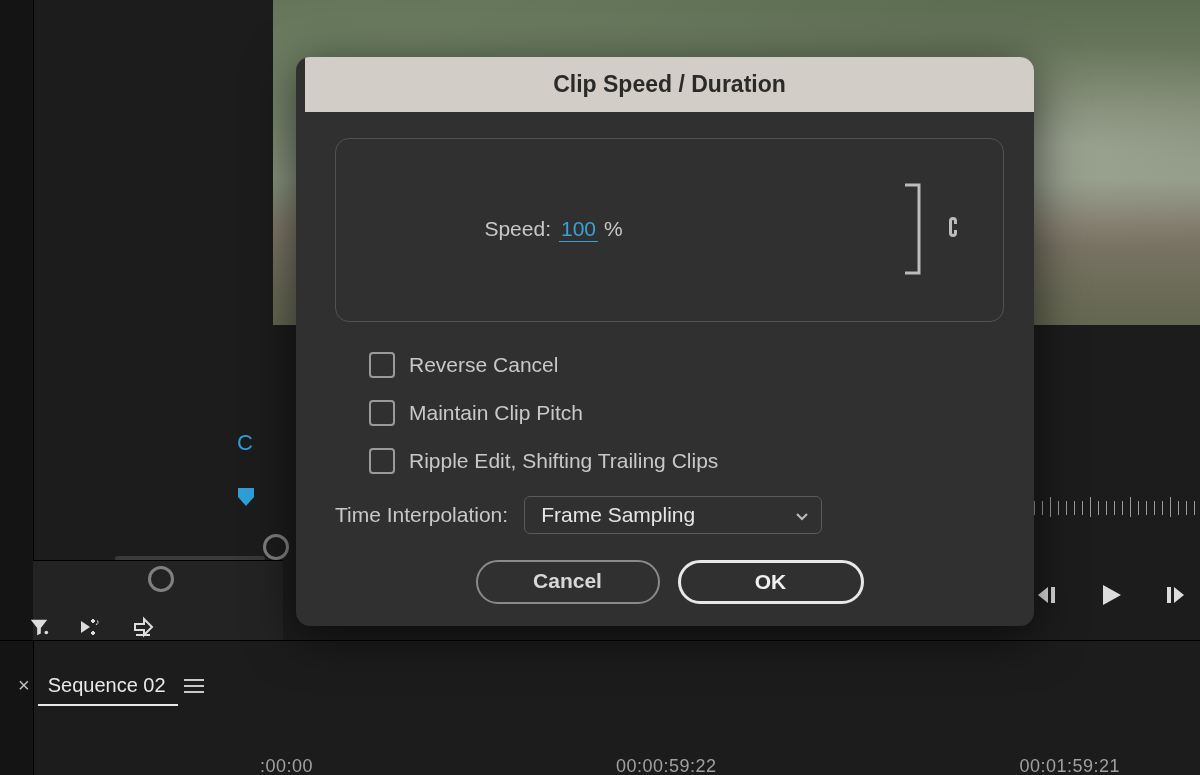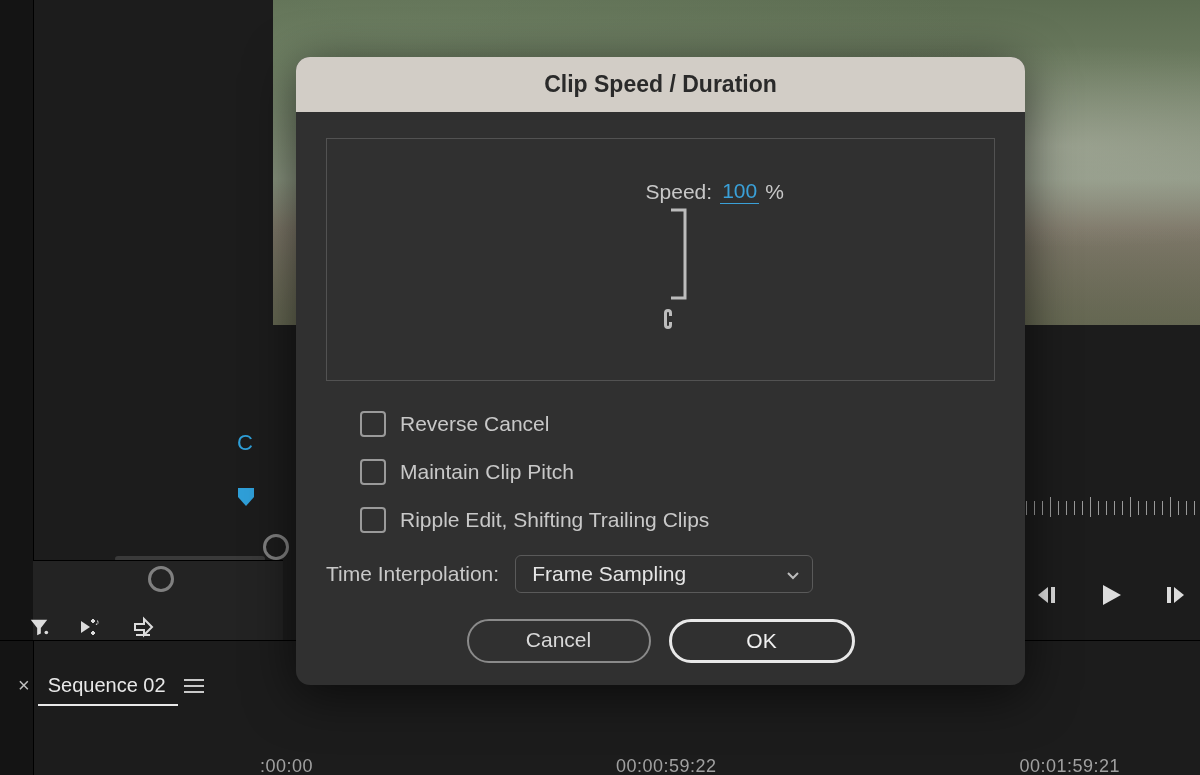--- a/index.html
+++ b/index.html
@@ -203,41 +203,41 @@
   
   .dialog {
     position:absolute;
     left:296px;
     top:57px;
     width:729px;
     background:#303030;
     border-radius:14px;
     box-shadow:0 10px 50px rgba(0,0,0,0.6);
     overflow:hidden;
+    padding-left:9px;
   }
   .dialog-title {
     background:#d2cdc6;
     color:#2a2a2a;
     font-size:23px;
     font-weight:700;
     text-align:center;
     padding:14px 0;
   }
   .dialog-body {
     padding:26px 30px 22px 30px;
   }
 
   .group-box {
     border:1px solid #525252;
-    border-radius:0;
+    border-radius:14px;
     padding:40px 40px 42px 40px;
     position:relative;
     display:flex;
     align-items:center;
-    flex-direction:column;
   }
   .fields {
     flex:1;
   }
   .field-row {
     display:flex;
     align-items:center;
     font-size:21px;
     color:#c8c8c8;
   }
@@ -316,20 +316,21 @@
     right:12px;
     top:50%;
     transform:translateY(-50%);
   }
 
   .dialog-buttons {
     display:flex;
     justify-content:center;
     gap:18px;
     margin-top:26px;
+    font-weight:bold;
   }
   .btn {
     border:2px solid #8a8a8a;
     color:#d8d8d8;
     font-size:21px;
     padding:7px 0;
     width:180px;
     text-align:center;
     border-radius:26px;
     background:transparent;

